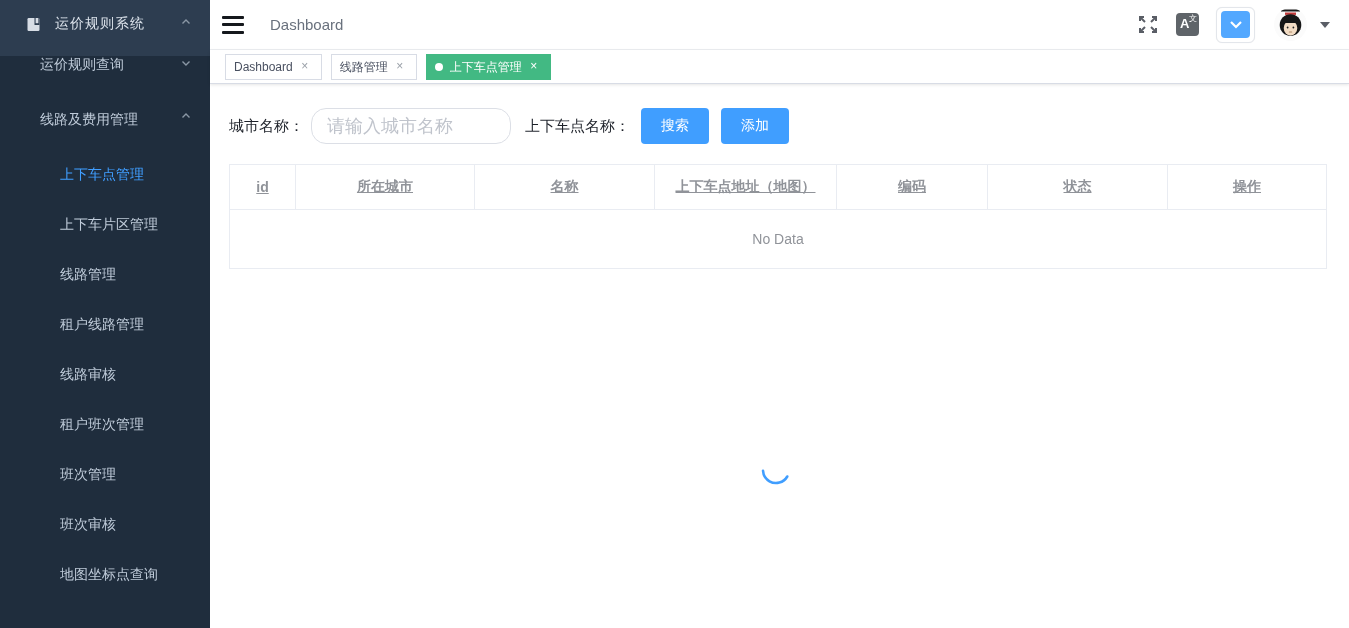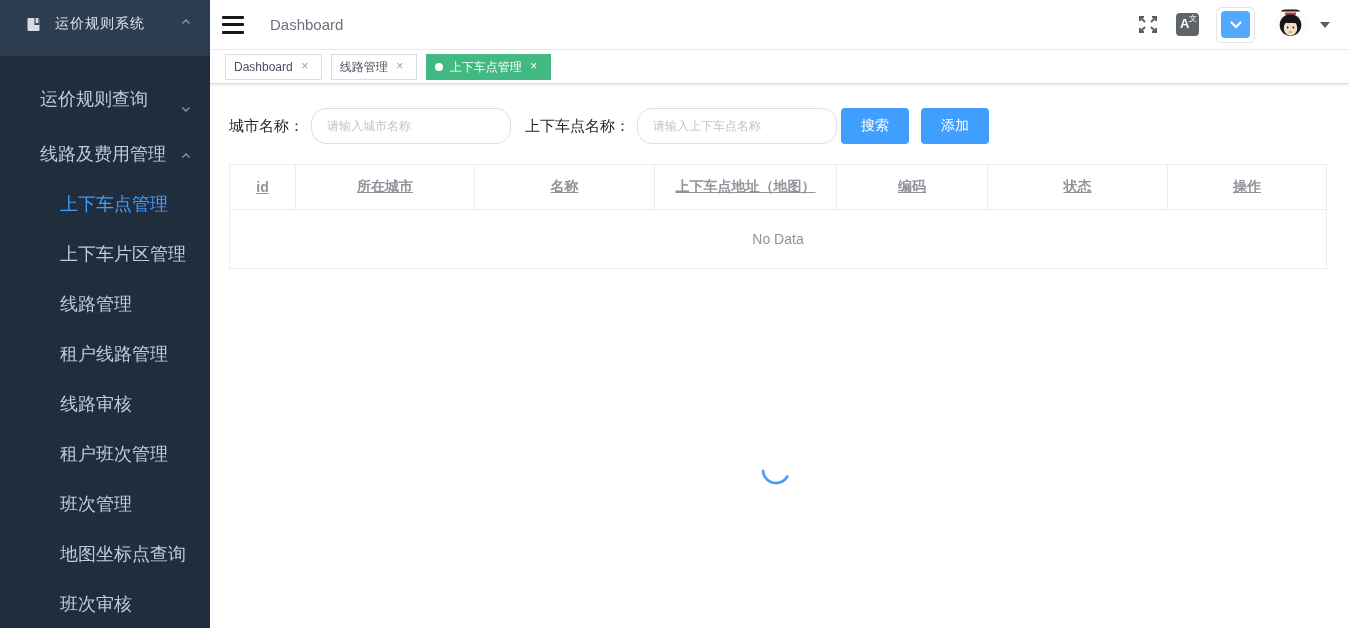--- a/index.html
+++ b/index.html
@@ -6,21 +6,21 @@
   html,body { width:1349px; height:628px; overflow:hidden; background:#fff;
     font-family:"Liberation Sans","DejaVu Sans",sans-serif; }
   body { position:relative; }
   .app { display:flex; width:1349px; height:628px; }
 
   
   .sidebar { width:210px; height:628px; background:#1f2d3d; flex-shrink:0; }
   .sidebar-header { height:56px; background:#2d3d50; display:flex; align-items:center;
     padding:0 18px 8px 26px; }
   .sidebar-header .title { color:#dde4ec; font-size:14px; margin-left:14px; flex:1; letter-spacing:1px; }
-  .menu-item { display:flex; align-items:flex-end; color:#bfcbd9; font-size:18px; cursor:pointer; }
+  .menu-item { display:flex; align-items:flex-start; color:#bfcbd9; font-size:14px; cursor:pointer; }
   .menu-item.top { height:55px; padding:0 18px 0 40px; }
   .menu-item.top .label { flex:1; }
   .menu-item.sub { height:50px; padding-left:60px; }
   .menu-item.sub.active { color:#409eff; }
   .chev { width:12px; height:12px; display:inline-block; }
   .chev.up { transform:rotate(180deg); }
 
   
   .main { flex:1; display:flex; flex-direction:column; background:#fff; }
 
@@ -58,21 +58,21 @@
   .tag.active { background:#42b983; border-color:#42b983; color:#fff; }
   .tag.active .close { color:#fff; }
   .tag .dot { width:8px; height:8px; border-radius:50%; background:#fff; margin-right:7px; display:inline-block; }
 
   
   .content { flex:1; position:relative; padding:24px 0 0 19px; background:#fff; }
   .filter-row { display:flex; align-items:center; }
   .filter-label { font-size:15px; font-weight:normal; color:#1d2129; margin-right:7px; }
   .filter-label.second { margin-left:14px; }
   .text-input { width:200px; height:36px; border:1px solid #dcdfe6; border-radius:15px;
-    padding:0 15px; font-size:12px; color:#606266; outline:none; }
+    padding:0 15px; font-size:18px; color:#606266; outline:none; }
   .text-input::placeholder { color:#c0c4cc; }
   .btn { height:36px; padding:4px 20px; background:#409eff; color:#fff; border:none; border-radius:4px;
     font-size:14px; cursor:pointer; }
   .btn.search { margin-left:4px; }
   .btn.add { margin-left:12px; }
 
   .data-table { border-collapse:collapse; margin-top:20px; table-layout:fixed; }
   .data-table th { border:1px solid #e9ecf2; color:#909399; font-size:14px; font-weight:bold;
     height:45px; text-align:center; background:#fff;text-decoration:underline; }
   .data-table td.empty { border:1px solid #e9ecf2; height:59px; text-align:center; color:#909399;
@@ -122,22 +122,22 @@
       </div>
 
       <div>
         <div class="menu-item sub active">上下车点管理</div>
         <div class="menu-item sub">上下车片区管理</div>
         <div class="menu-item sub">线路管理</div>
         <div class="menu-item sub">租户线路管理</div>
         <div class="menu-item sub">线路审核</div>
         <div class="menu-item sub">租户班次管理</div>
         <div class="menu-item sub">班次管理</div>
+        <div class="menu-item sub">班次审核</div>
         <div class="menu-item sub">地图坐标点查询</div>
-        <div class="menu-item sub">班次审核</div>
       </div>
     </nav>
   </aside>
 
   <div class="main">
 
     <header class="navbar">
       <div class="hamburger">
         <span></span>
           <span></span>
@@ -211,21 +211,20 @@
         <span>上下车点管理</span>
         <span class="close">×</span>
       </span>
     </div>
 
     <main class="content">
       <div class="filter-row">
         <span class="filter-label">城市名称：</span>
         <input class="text-input" type="text" placeholder="请输入城市名称" style="">
         <span class="filter-label second">上下车点名称：</span>
-        <input class="text-input" type="text" placeholder="请输入上下车点名称" style="">
         <button class="btn search">搜索</button>
         <button class="btn add">添加</button>
       </div>
 
       <table class="data-table">
         <colgroup>
           <col style="width:66px">
             <col style="width:179px">
             <col style="width:180px">
           <col style="width:182px">

